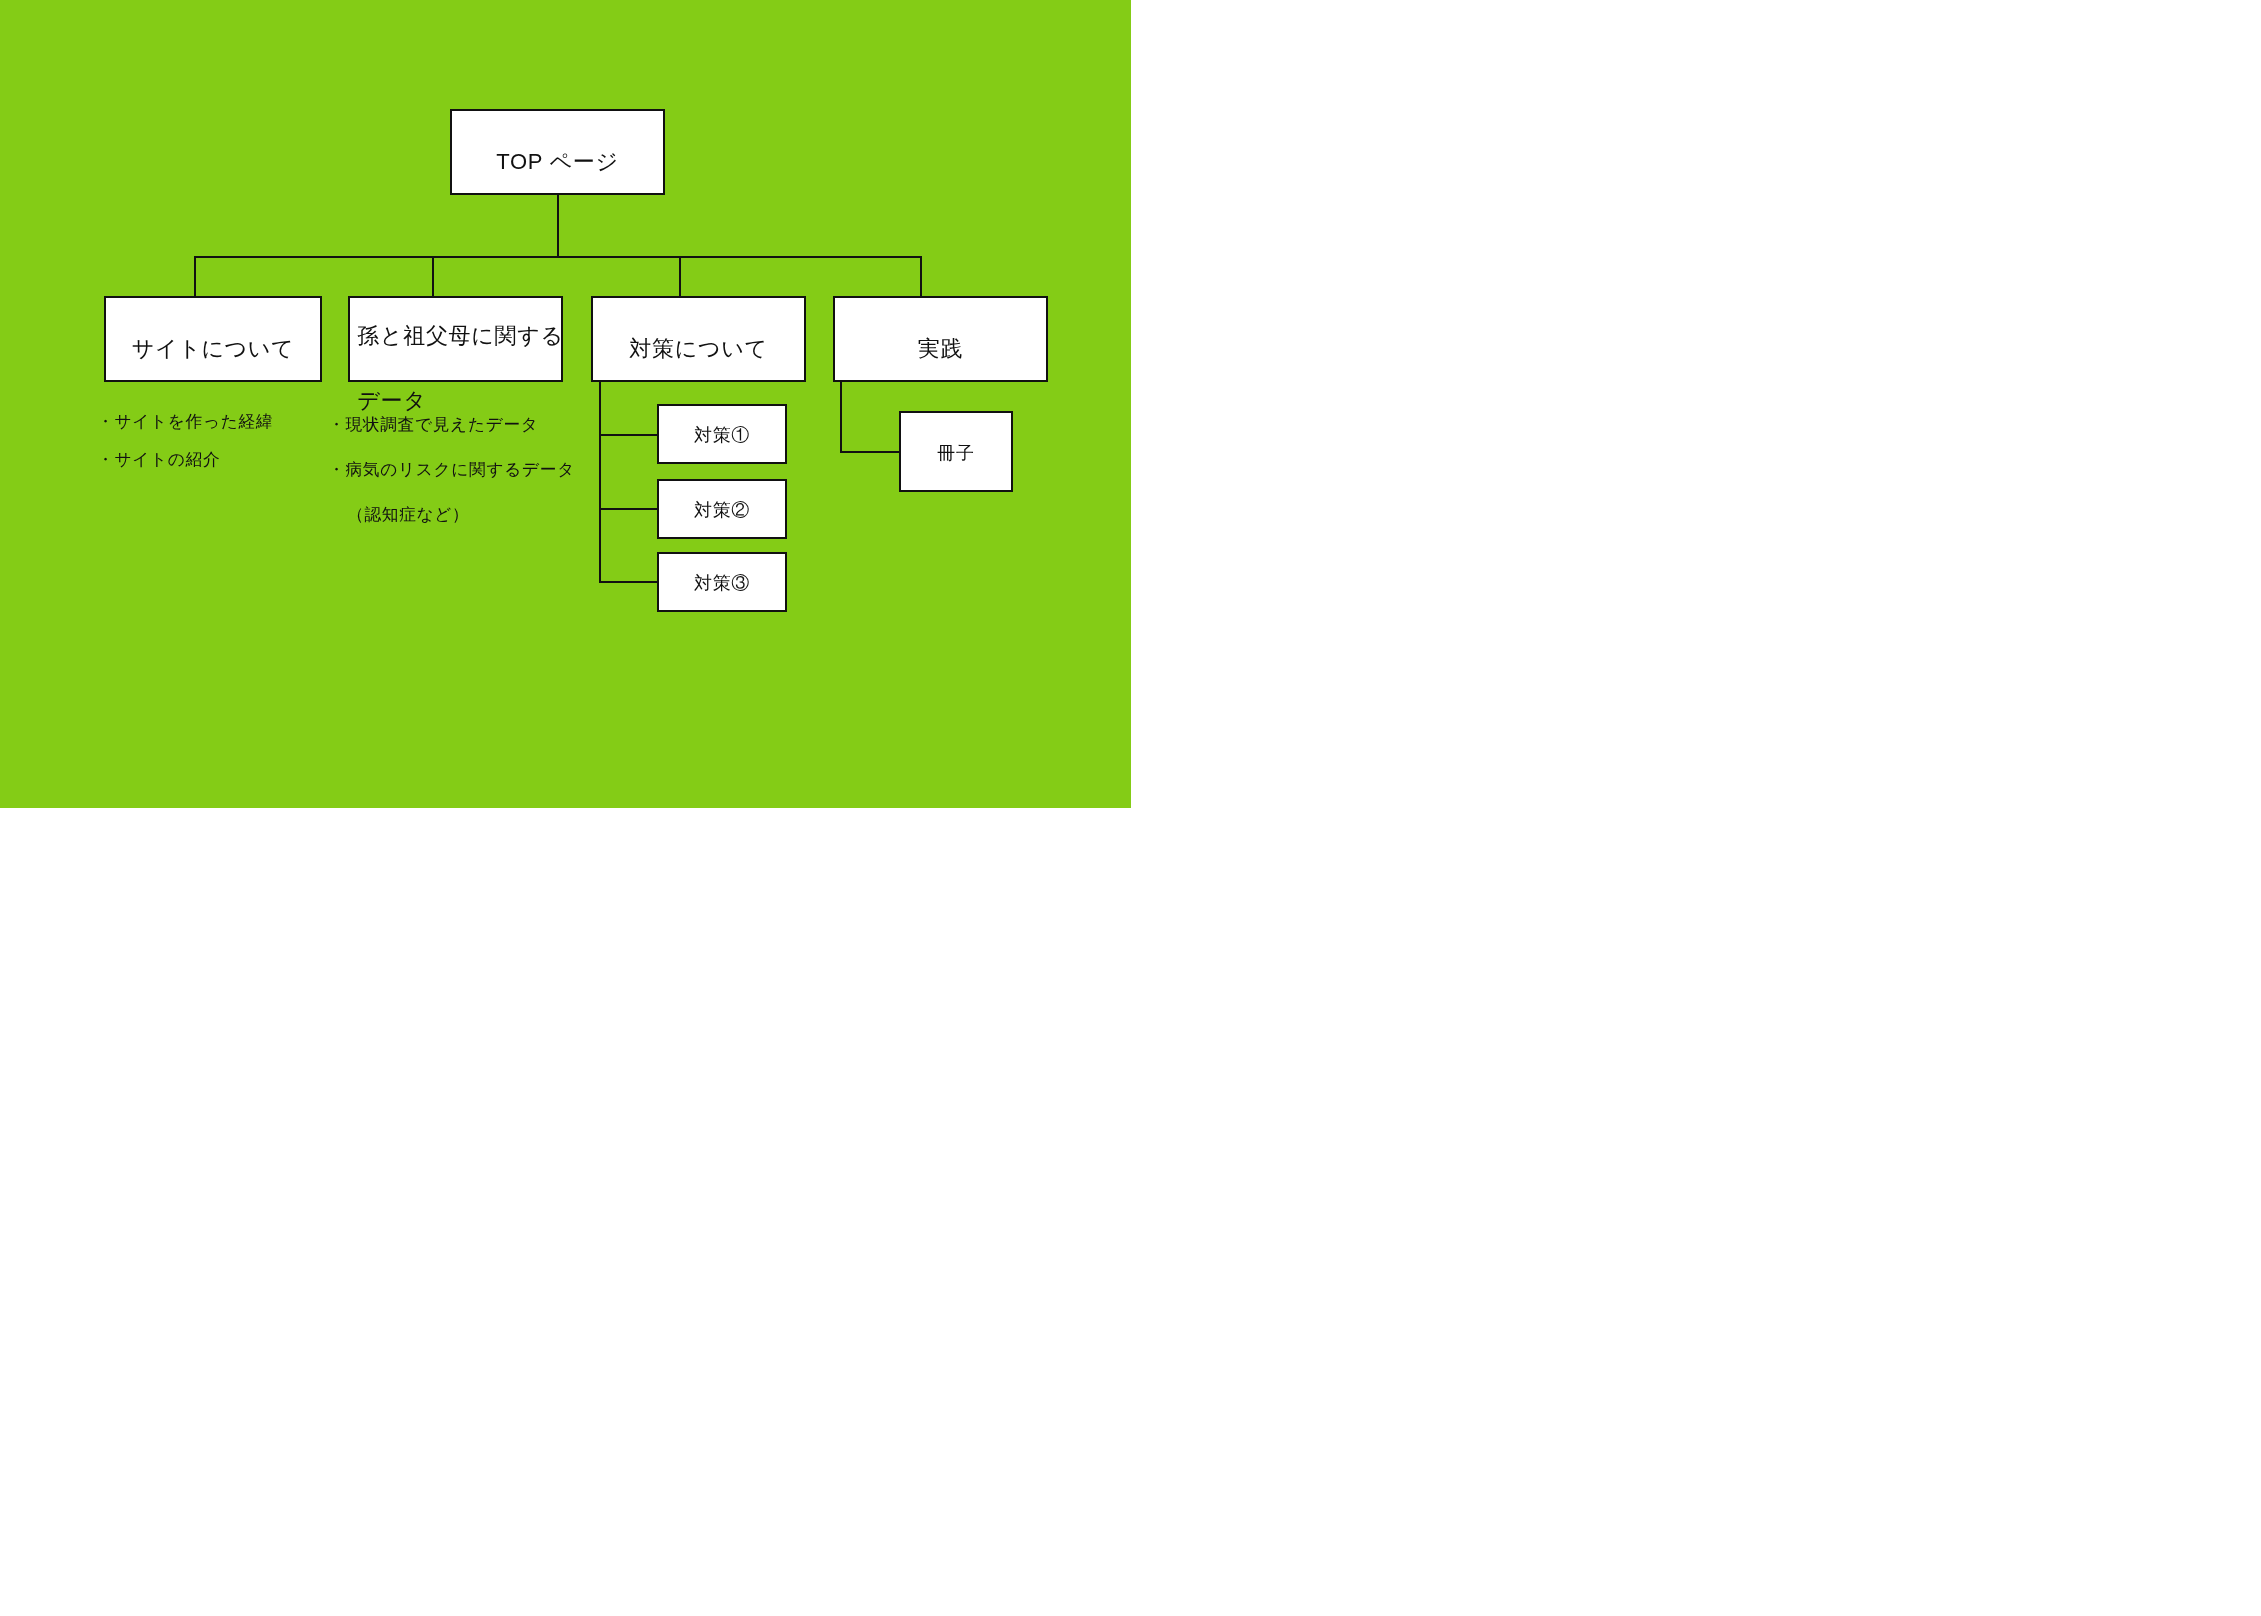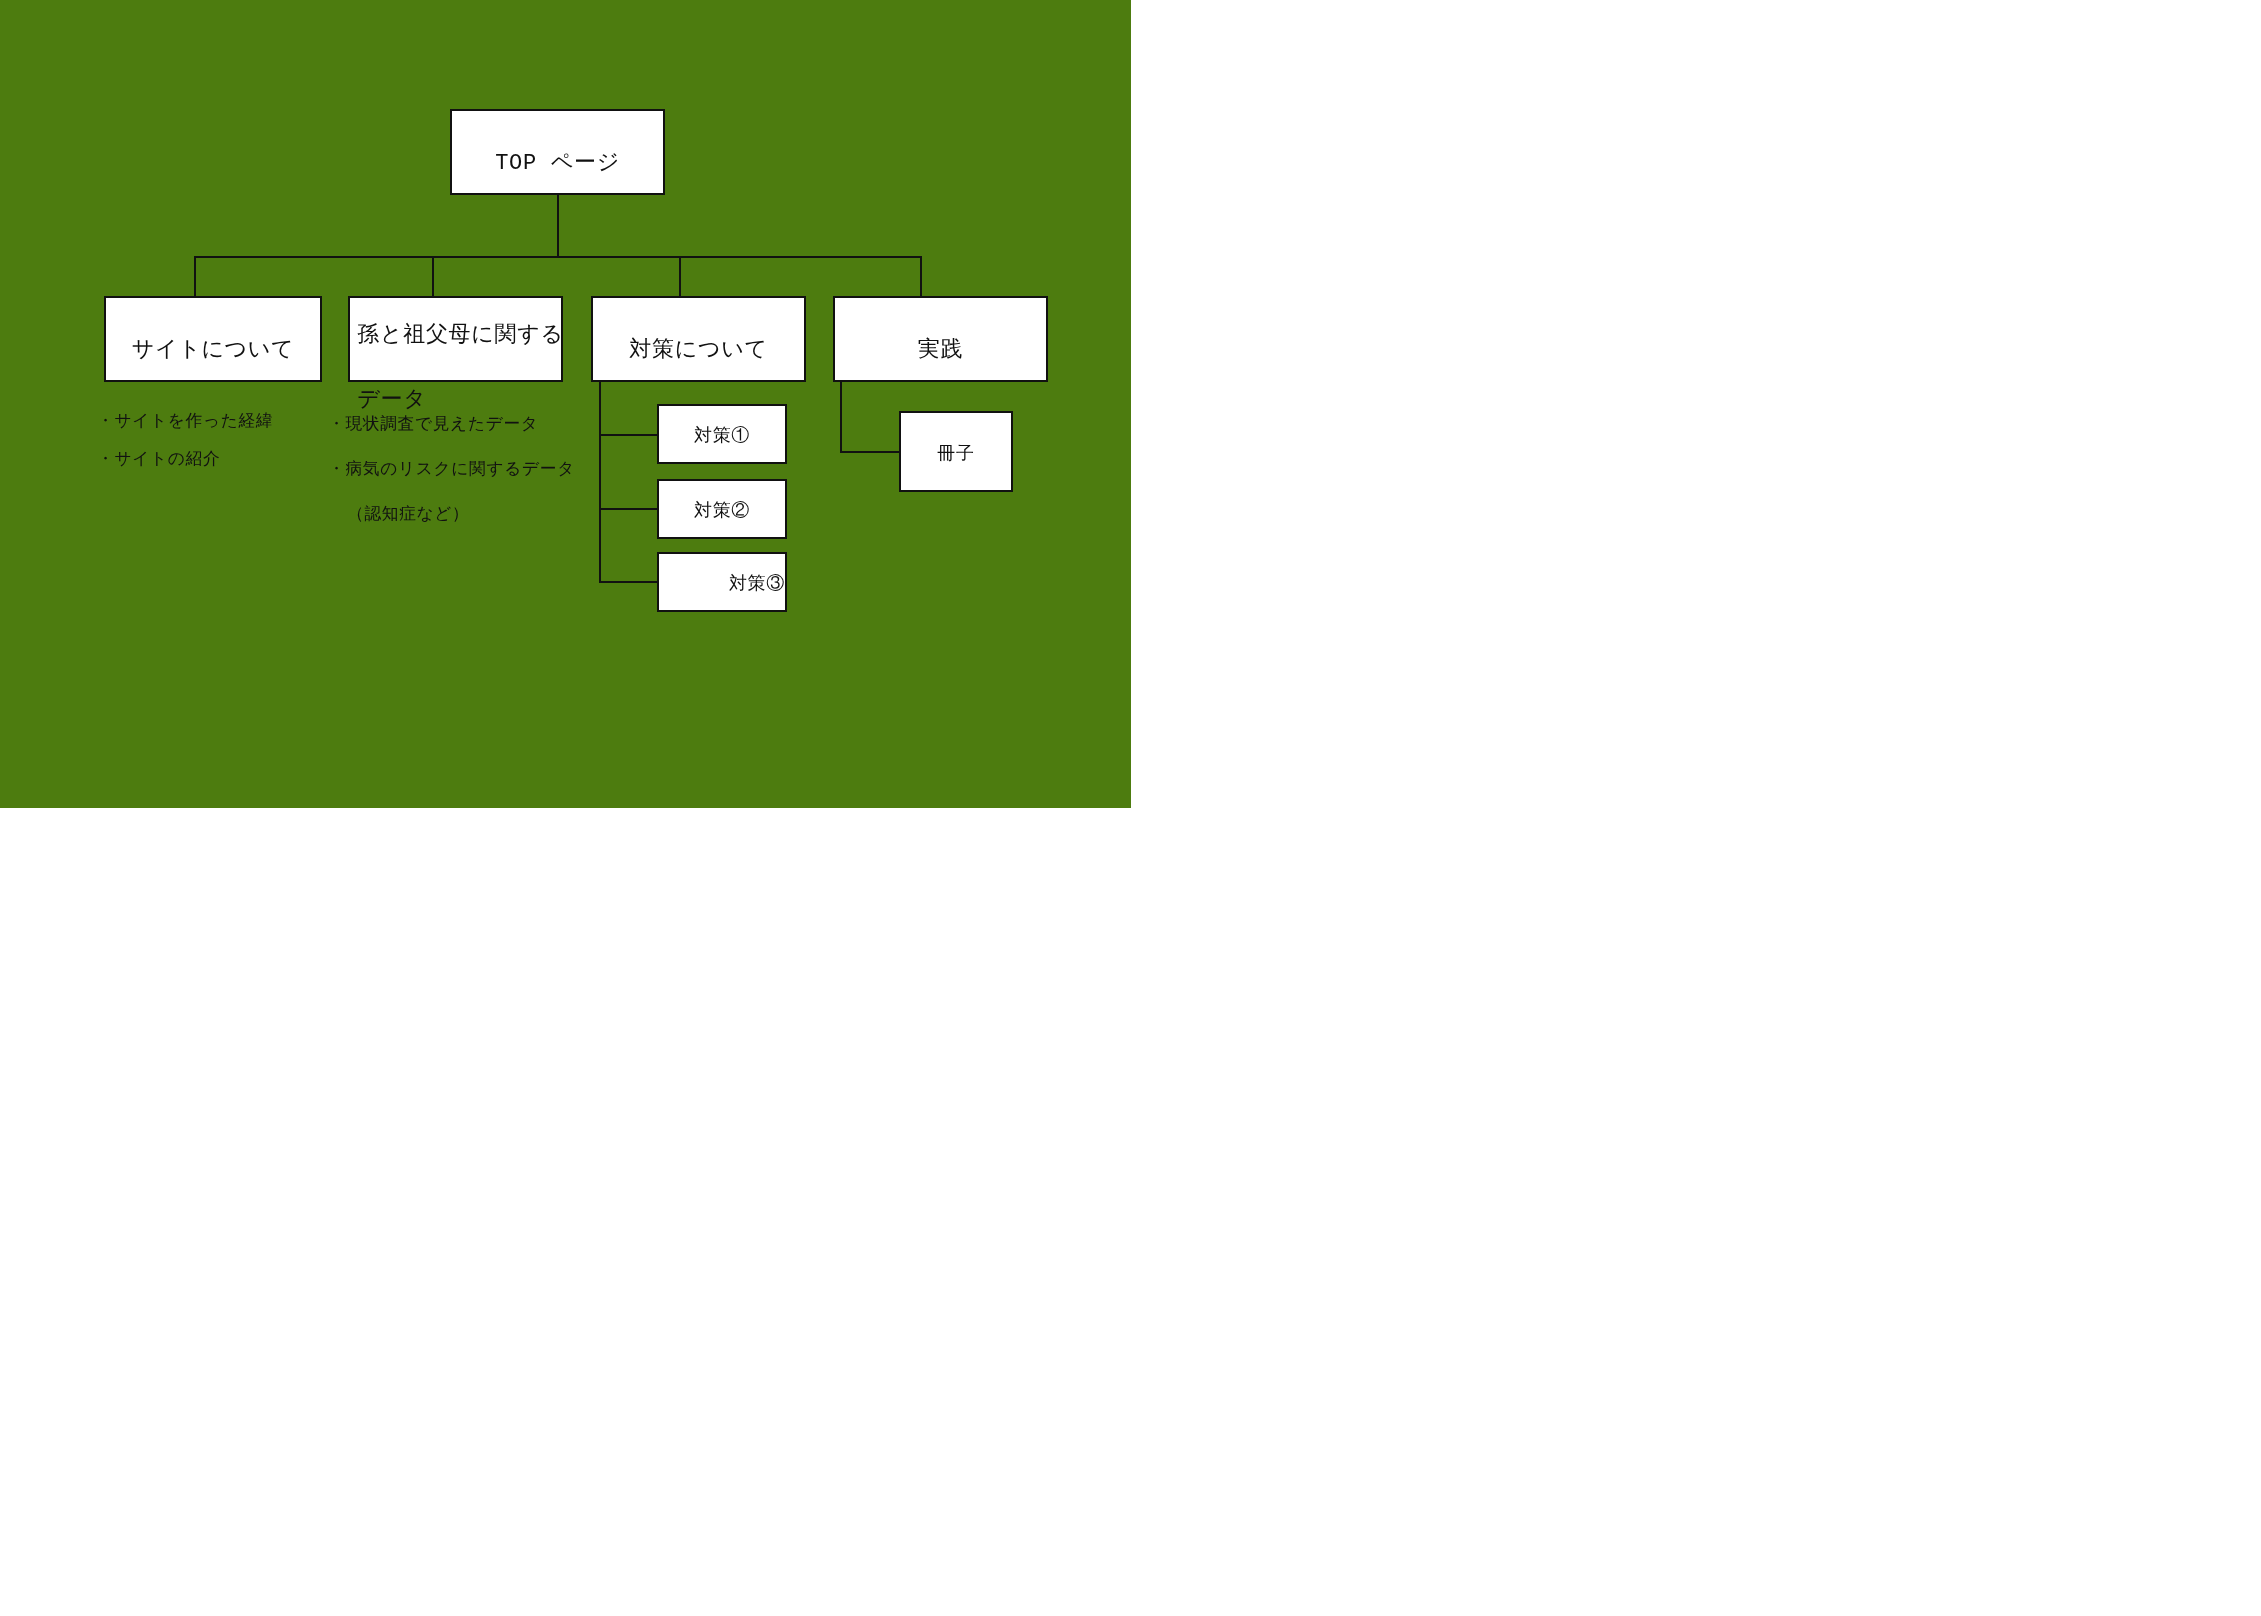--- a/index.html
+++ b/index.html
@@ -8,23 +8,22 @@
     background: #ffffff;
   }
   body {
     font-family: "Liberation Sans", sans-serif;
     color: #111;
   }
   .canvas {
     position: relative;
     width: 1131px;
     height: 808px;
-    background: #4d7c0f;
+    background: #84cc16;
     overflow: hidden;
-    font-family: Liberation Mono, monospace;
   }
   
   .node {
     position: absolute;
     border: 2.2px solid #111;
     background: #fff;
     box-sizing: border-box;
     display: flex;
     align-items: center;
     justify-content: center;
@@ -115,21 +114,21 @@
   <div class="line" style="left:599px; top:434px; width:59px; height:1.5px;"></div>
   <div class="line" style="left:599px; top:508px; width:59px; height:1.5px;"></div>
   <div class="line" style="left:599px; top:581px; width:59px; height:1.5px;"></div>
 
   <div class="node lvl2" style="left:657px; top:404px; width:130px; height:60px;">
     <span>対策①</span>
   </div>
   <div class="node lvl2" style="left:657px; top:479px; width:130px; height:60px;">
     <span>対策②</span>
   </div>
-  <div class="node lvl2" style="left:657px; top:552px; width:130px; height:60px;justify-content:flex-end;">
+  <div class="node lvl2" style="left:657px; top:552px; width:130px; height:60px;">
     <span>対策③</span>
   </div>
 
   <div class="line" style="left:840px; top:381px; width:1.5px; height:71px;"></div>
   <div class="line" style="left:840px; top:451px; width:60px; height:1.5px;"></div>
 
   <div class="node lvl2" style="left:899px; top:411px; width:114px; height:81px;">
     <span>冊子</span>
   </div>
 

